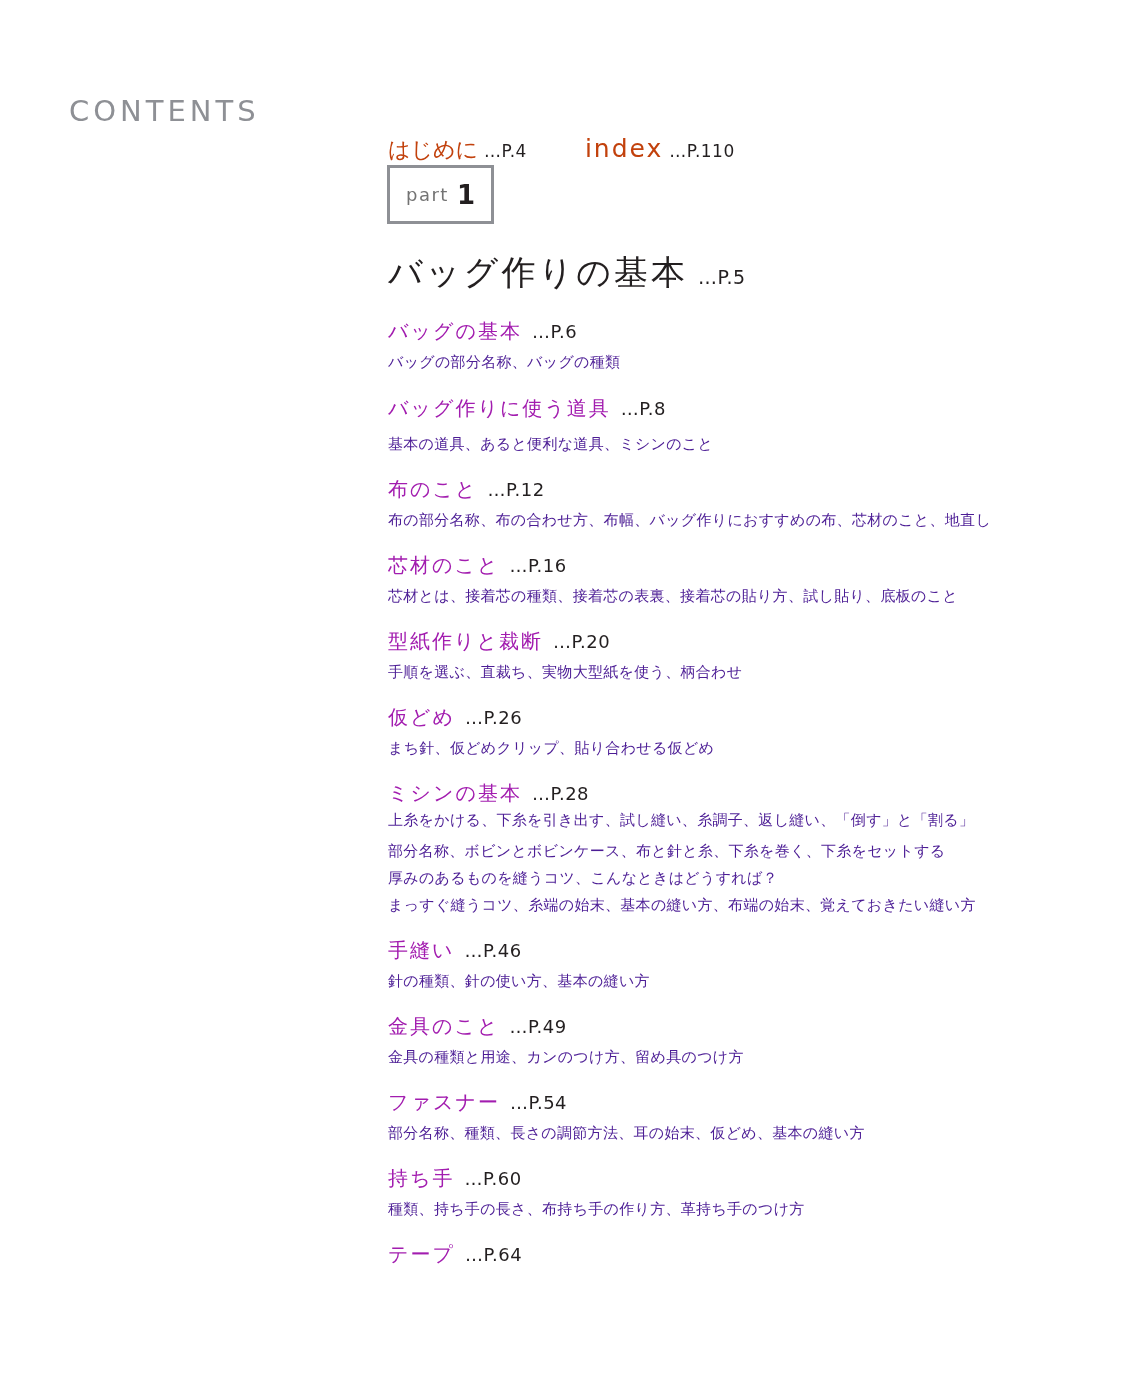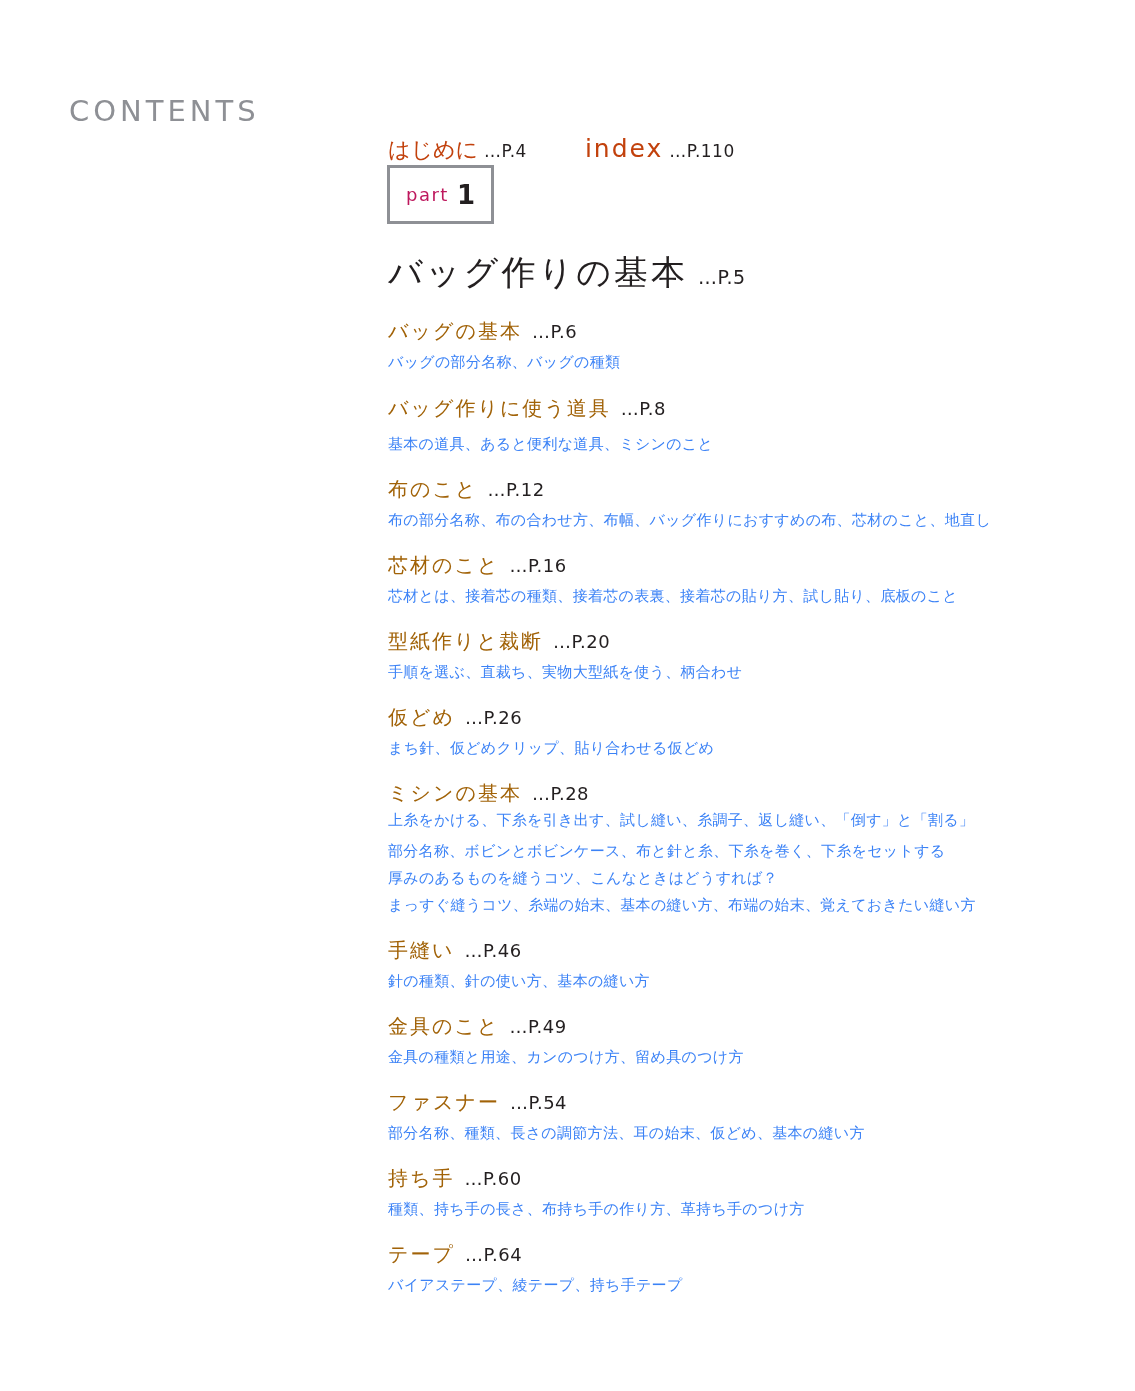--- a/index.html
+++ b/index.html
@@ -60,21 +60,21 @@
       height: 53px;
       border: 3px solid #8e9095;
       display: flex;
       align-items: center;
       justify-content: center;
       box-sizing: content-box;
     }
     .part-box .part-word {
       font-size: 18px;
       letter-spacing: 1.5px;
-      color: #be185d;
+      color: #737373;
     }
     .part-box .part-num {
       font-size: 26px;
       font-weight: bold;
       margin-left: 8px;
       color: #231f20;
     }
     .part-title {
       position: absolute;
       left: 388px;
@@ -101,33 +101,33 @@
     .section {
       position: absolute;
       left: 0;
     }
     .section .head {
       display: flex;
       align-items: baseline;
       white-space: nowrap;
     }
     .section .head .h {
-      color: #a16207;
+      color: #a21caf;
       font-size: 20px;
       letter-spacing: 2px;
     }
     .section .head .pg {
       font-size: 18px;
       margin-left: 10px;
       letter-spacing: 0.5px;
       color: #231f20;
     }
     .section .desc {
       font-size: 15px;
-      color: #3b82f6;
+      color: #4c1d95;
       white-space: nowrap;
       line-height: 27px;
       letter-spacing: 0.3px;
     }
   </style>
 </head>
 <body>
 
 <div class="contents-title">CONTENTS</div>
 
@@ -243,16 +243,15 @@
         <span class="pg">…P.60</span>
       </div>
     <div class="desc" style="margin-top:4px;">種類、持ち手の長さ、布持ち手の作り方、革持ち手のつけ方</div>
   </div>
 
   <div class="section" style="top:923px;">
     <div class="head">
         <span class="h">テープ</span>
         <span class="pg">…P.64</span>
       </div>
-    <div class="desc" style="margin-top:4px;">バイアステープ、綾テープ、持ち手テープ</div>
   </div>
 
 </div>
 
 </body></html>

